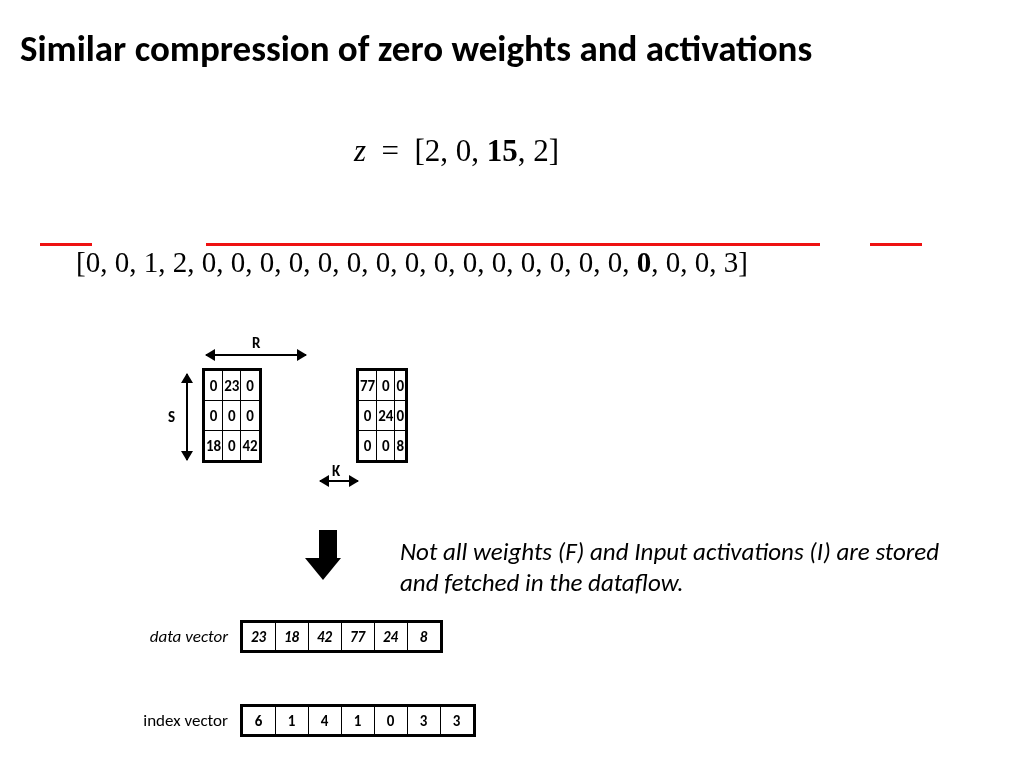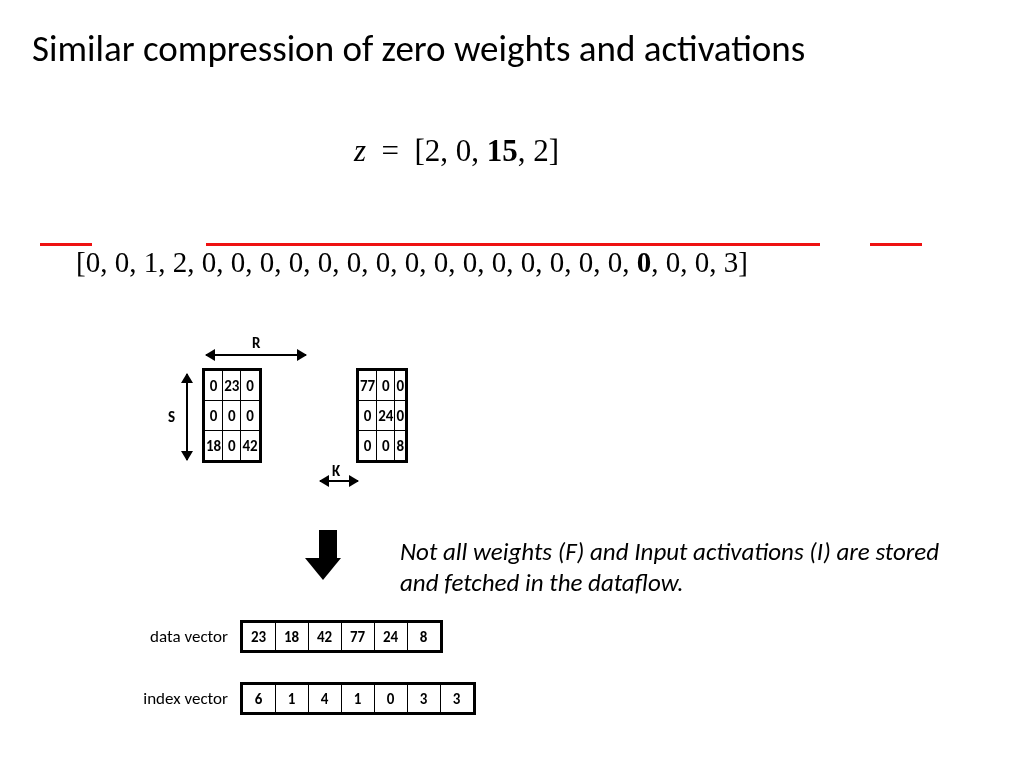--- a/index.html
+++ b/index.html
@@ -9,23 +9,23 @@
     width: 1024px;
     height: 768px;
     font-family: Calibri, Arial, sans-serif;
     background: #fff;
     color: #000;
     position: relative;
   }
   .title {
     position: absolute;
     top: 26px;
-    left: 32px;
+    left: 20px;
     font-size: 37px;
-    font-weight: 400;
+    font-weight: 700;
   }
   .eqns {
     position: absolute;
     top: 130px;
     left: 0;
     width: 913px;
     text-align: center;
     font-family: "Cambria Math", "Times New Roman", serif;
     font-size: 31px;
   }
@@ -218,36 +218,36 @@
   <span class="lbl" style="top:122px; left:160px;">K</span>
 </div>
 
 <div class="bigdown">
   <div class="bigdown-stem"></div>
   <div class="bigdown-head"></div>
 </div>
 
 <div class="bodytext">Not all weights (F) and Input activations (I) are stored and fetched in the dataflow.</div>
 
-<div class="vec-wrap" style="top:620px;">
+<div class="vec-wrap" style="top:620px;font-style:italic;">
   <span class="vec-label">data vector</span>
   <table class="vec">
     <tbody>
         <tr>
       <td>23</td>
           <td>18</td>
           <td>42</td>
       <td>77</td>
           <td>24</td>
           <td>8</td>
     </tr>
   </tbody></table>
 </div>
 
-<div class="vec-wrap" style="top:682px;">
+<div class="vec-wrap" style="top:704px;">
   <span class="vec-label">index vector</span>
   <table class="vec">
     <tbody>
         <tr>
       <td>6</td>
           <td>1</td>
           <td>4</td>
       <td>1</td>
           <td>0</td>
           <td>3</td>

